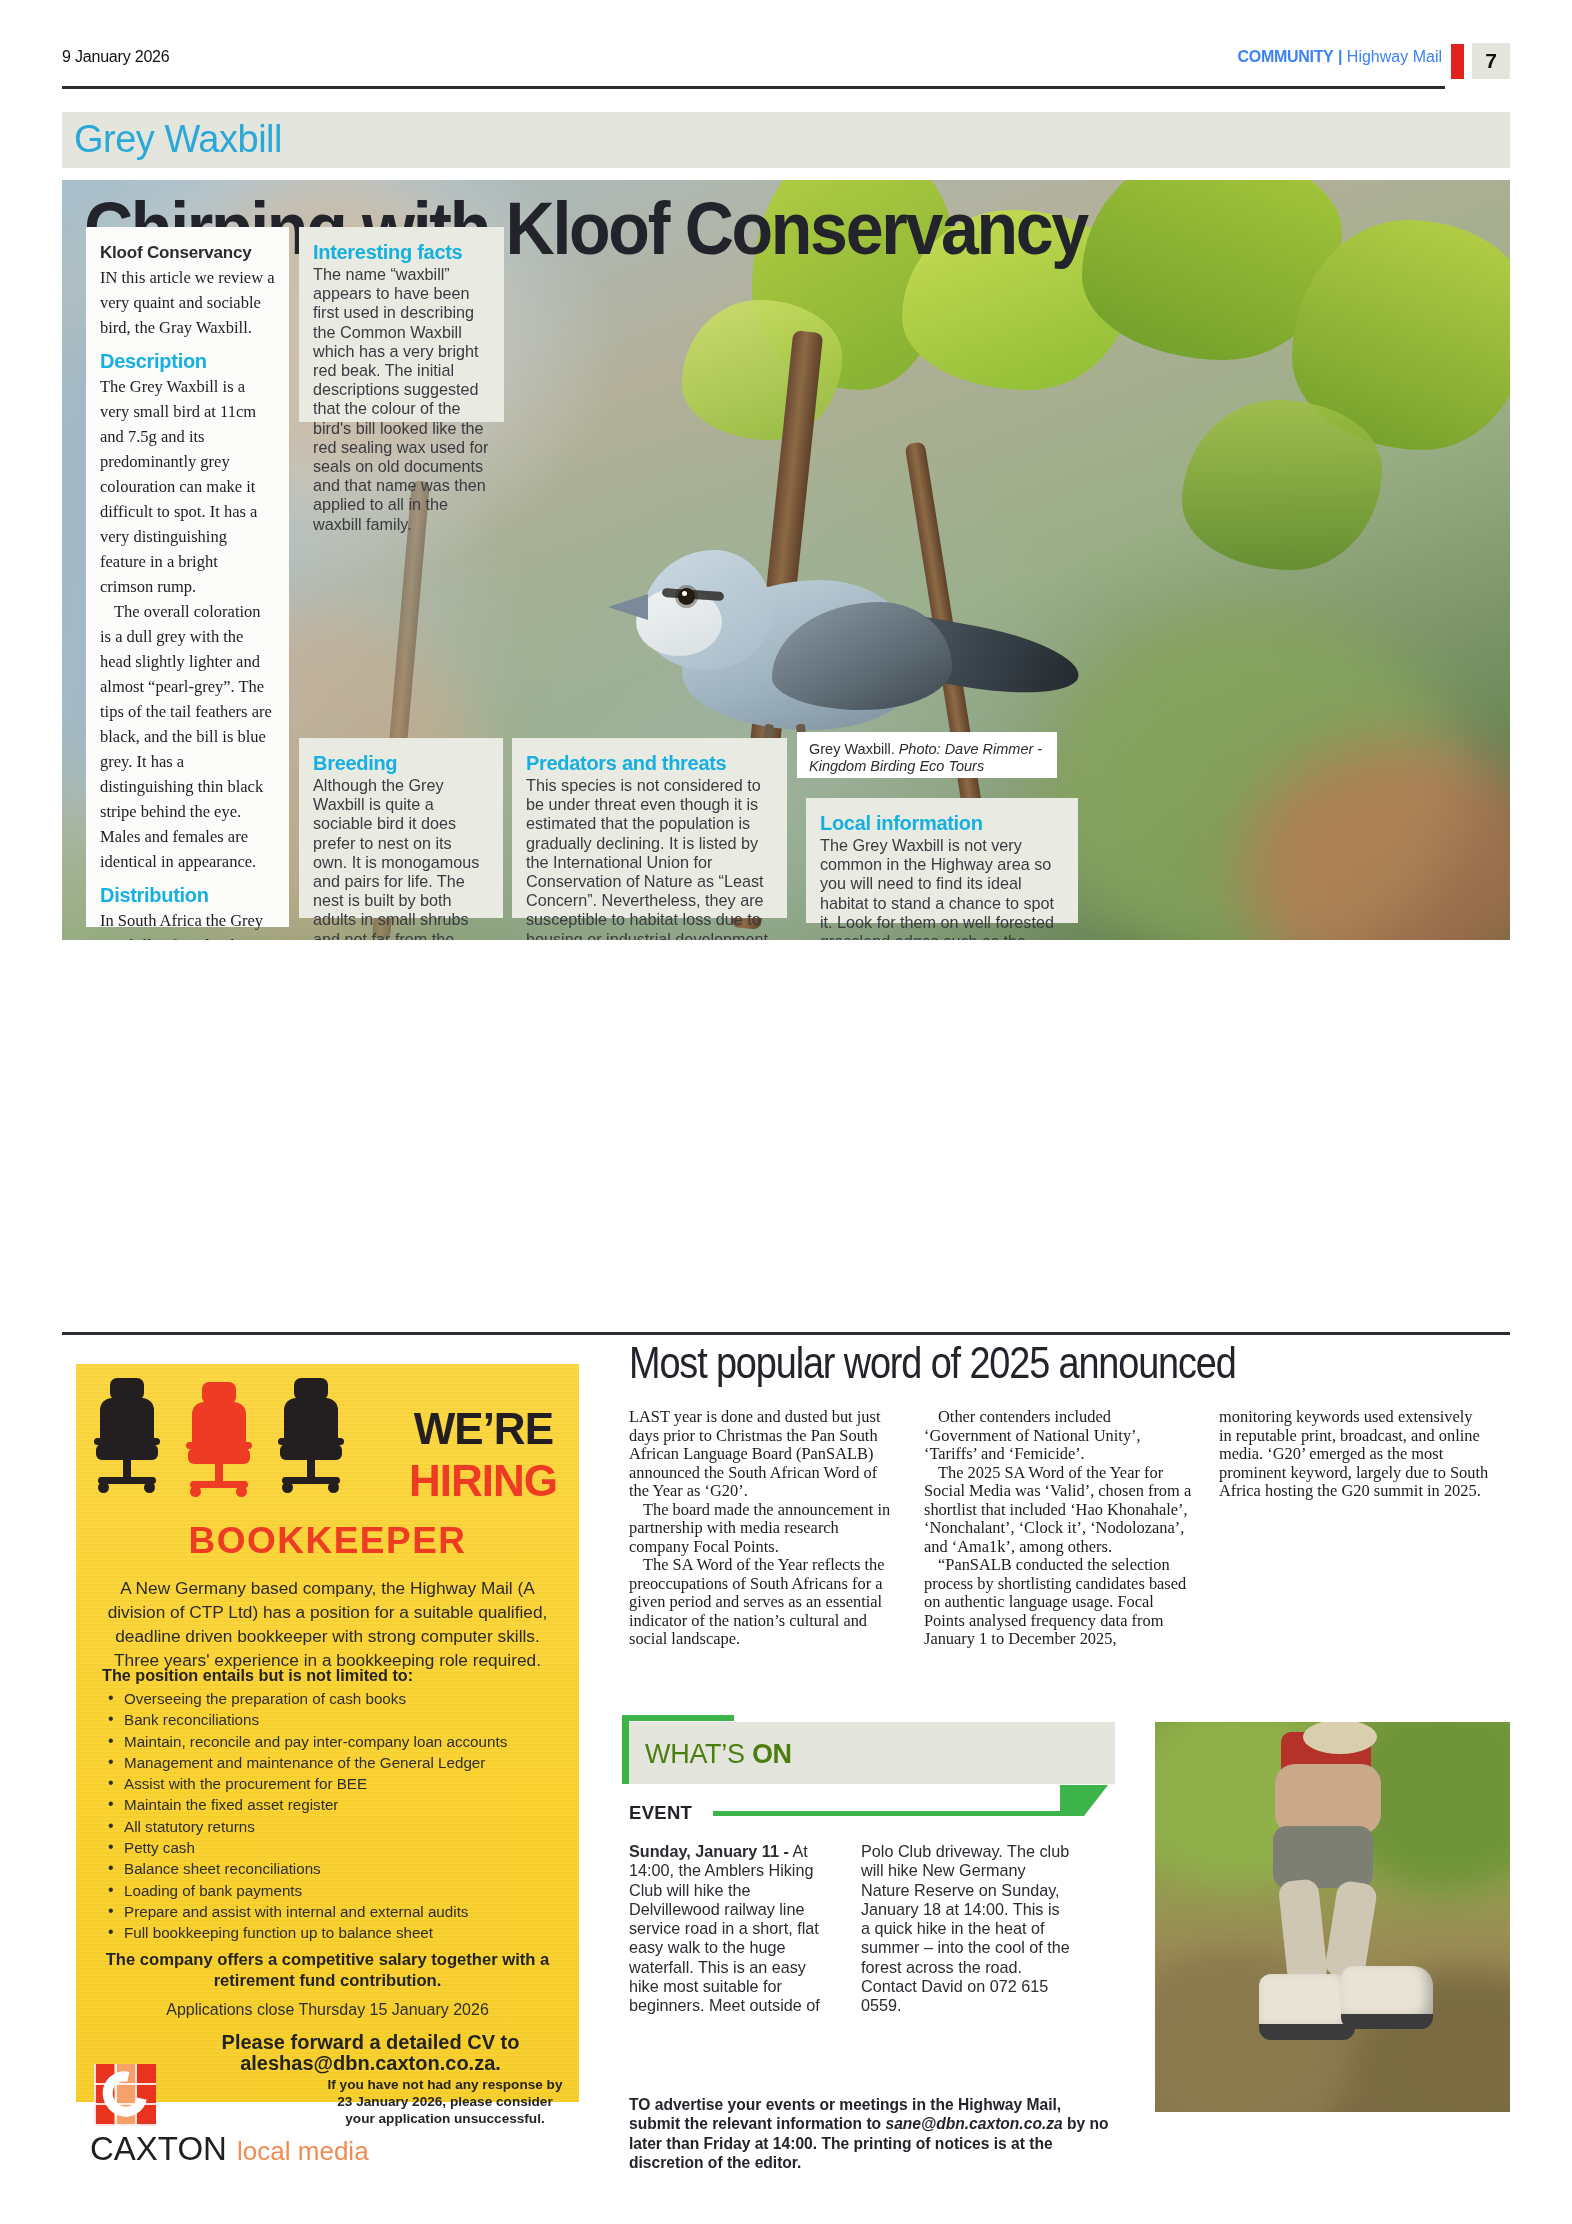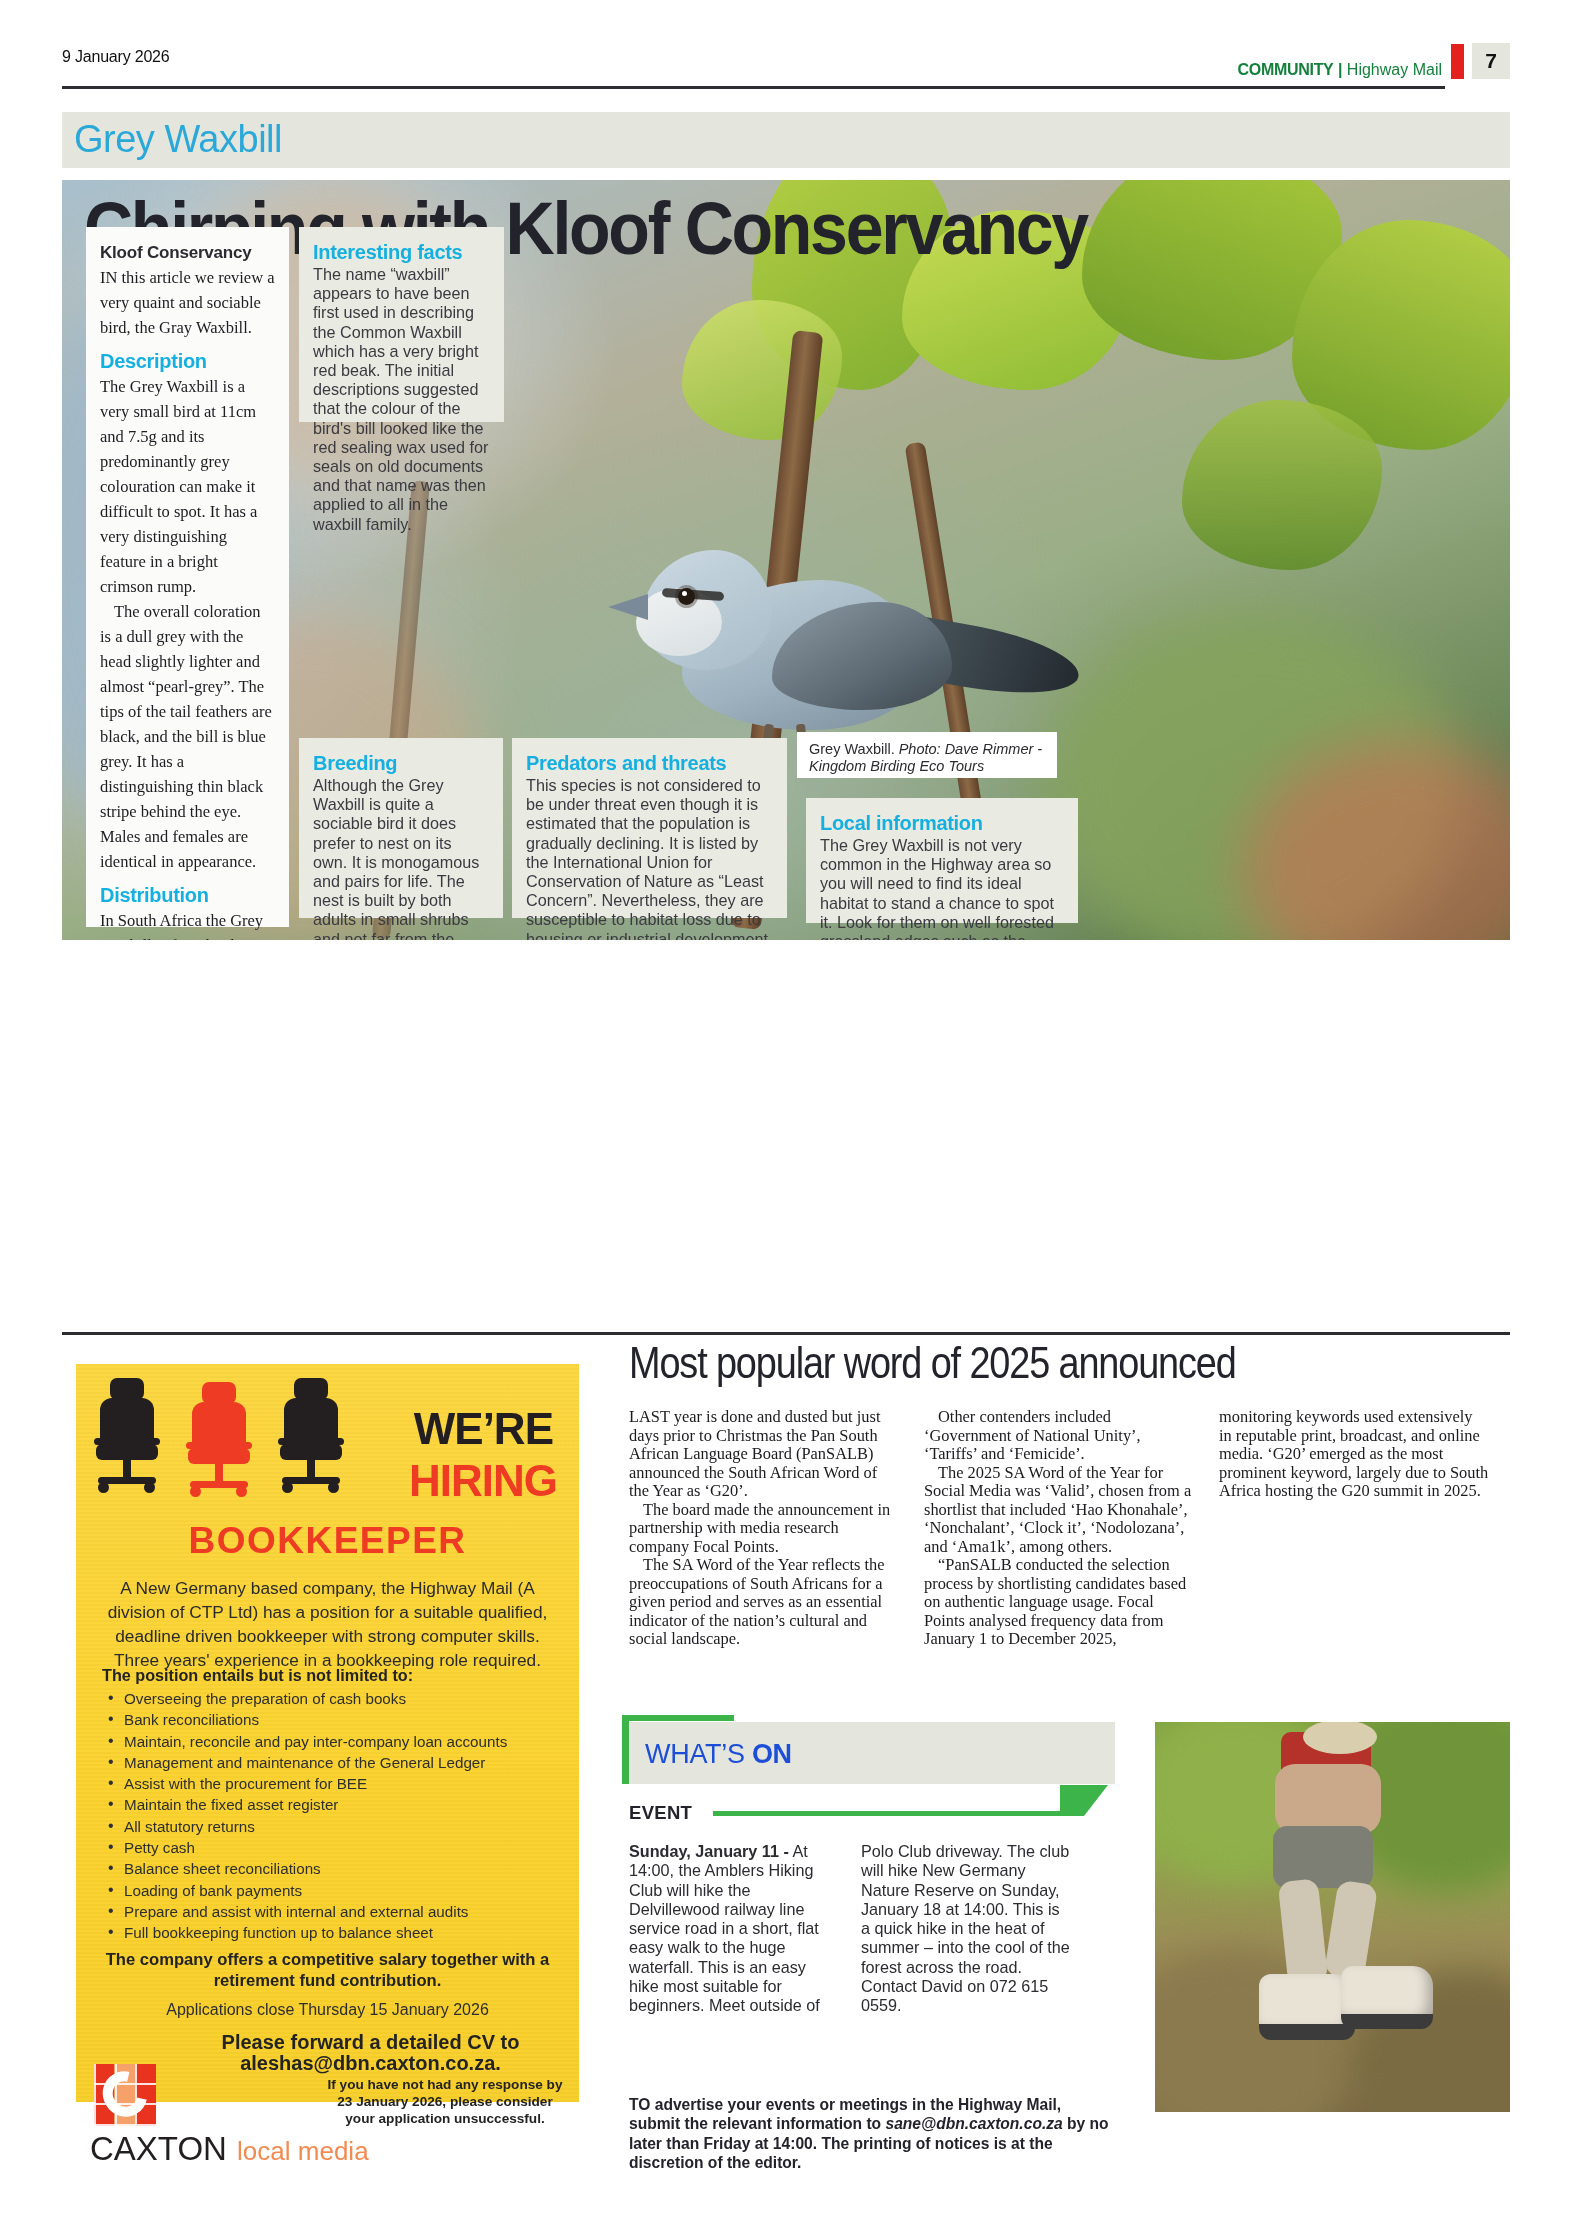--- a/index.html
+++ b/index.html
@@ -9,22 +9,22 @@
   }
   .page{position:absolute;inset:0;border-radius:30px;}
 
   
   .masthead{position:absolute;left:62px;top:48px;width:1448px;height:34px;}
   .mast-date{
     position:absolute;left:0;top:0;font-family:"Liberation Sans",sans-serif;
     font-size:16px;letter-spacing:-.2px;color:#111;font-weight:400;
   }
   .mast-right{
-    position:absolute;right:68px;top:13px;font-family:"Liberation Sans",sans-serif;
-    font-size:16px;color:#15803d;white-space:nowrap;margin-left:29px;
+    position:absolute;right:68px;top:0;font-family:"Liberation Sans",sans-serif;
+    font-size:16px;color:#3b82f6;white-space:nowrap;margin-left:29px;
   }
   .mast-right b{font-weight:700;letter-spacing:-.3px;}
   .mast-sep{font-weight:700;}
   .mast-redbar{position:absolute;right:46px;top:-4px;width:13px;height:35px;background:#e3211d;}
   .mast-pageno{
     position:absolute;right:0;top:-5px;width:38px;height:36px;background:#e4e6dd;
     font-family:"Liberation Sans",sans-serif;font-weight:700;font-size:21px;
     color:#111;display:flex;align-items:center;justify-content:center;
   }
   .mast-rule{position:absolute;left:62px;top:86px;width:1383px;height:3px;background:#2b2b31;}
@@ -174,21 +174,21 @@
   .woy-col p.ind{text-indent:14px;}
   #woy-c1{left:0;}
   #woy-c2{left:295px;}
   #woy-c3{left:590px;}
 
   
   .wo-wrap{position:absolute;left:629px;top:1722px;width:500px;}
   .wo-band{position:relative;width:486px;height:62px;background:#e4e6dd;}
   .wo-accent{position:absolute;left:-7px;top:-7px;width:7px;height:69px;background:#3cb44a;}
   .wo-accent2{position:absolute;left:-7px;top:-7px;width:112px;height:6px;background:#3cb44a;}
-  .wo-band .t{position:absolute;left:16px;top:17px;font-family:"Liberation Sans",sans-serif;font-size:27px;color:#1d4ed8;font-weight:400;letter-spacing:-.3px;}
+  .wo-band .t{position:absolute;left:16px;top:17px;font-family:"Liberation Sans",sans-serif;font-size:27px;color:#4d7c0f;font-weight:400;letter-spacing:-.3px;}
   .wo-band .t b{font-weight:700;}
   .wo-eventrow{position:absolute;left:0;top:78px;width:500px;height:28px;}
   .wo-eventrow .ev{position:absolute;left:0;top:2px;font-family:"Liberation Sans",sans-serif;font-weight:700;font-size:18.5px;color:#23232c;letter-spacing:.3px;}
   .wo-eventrow .line{position:absolute;left:84px;top:11px;width:352px;height:5px;background:#3cb44a;}
   .wo-tri{position:absolute;left:1060px;top:1785px;width:0;height:0;border-left:24px solid #3cb44a;border-right:24px solid transparent;border-top:31px solid #3cb44a;}
   .wo-col{position:absolute;top:120px;width:210px;font-family:"Liberation Sans",sans-serif;font-size:16.2px;line-height:19.3px;color:#2b2b31;}
   .wo-col b{font-weight:700;}
   #wo-c1{left:0;}
   #wo-c2{left:232px;}
   .wo-footer{position:absolute;left:629px;top:2095px;width:484px;

